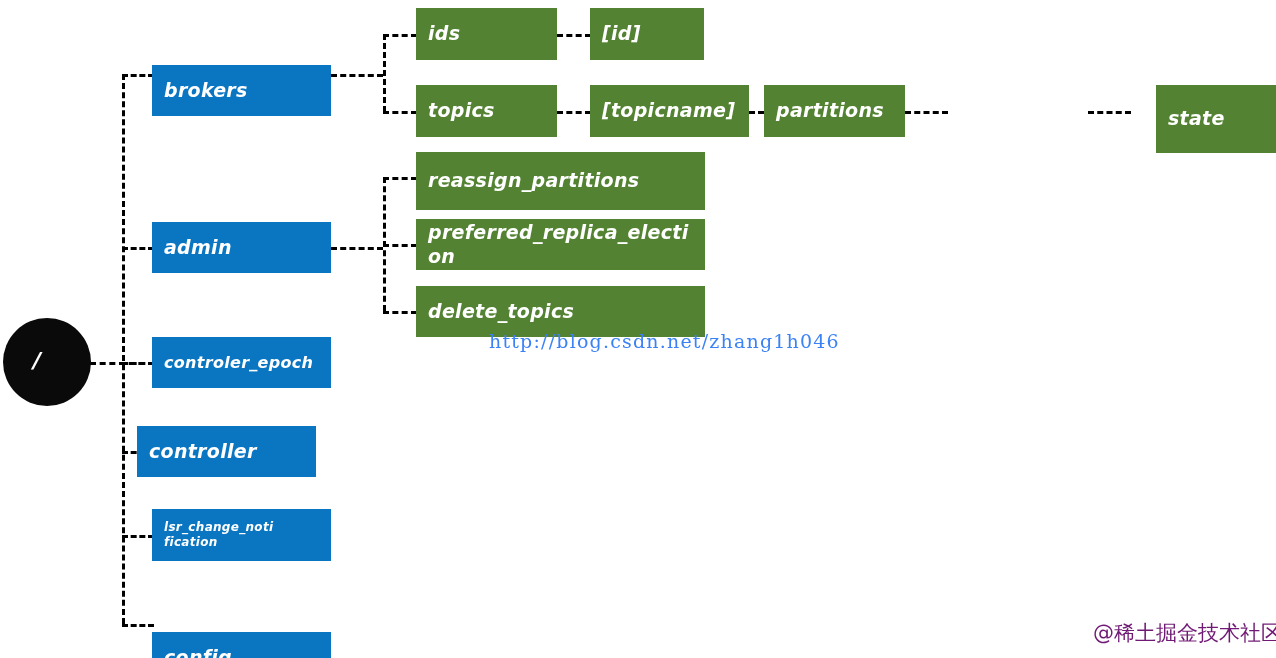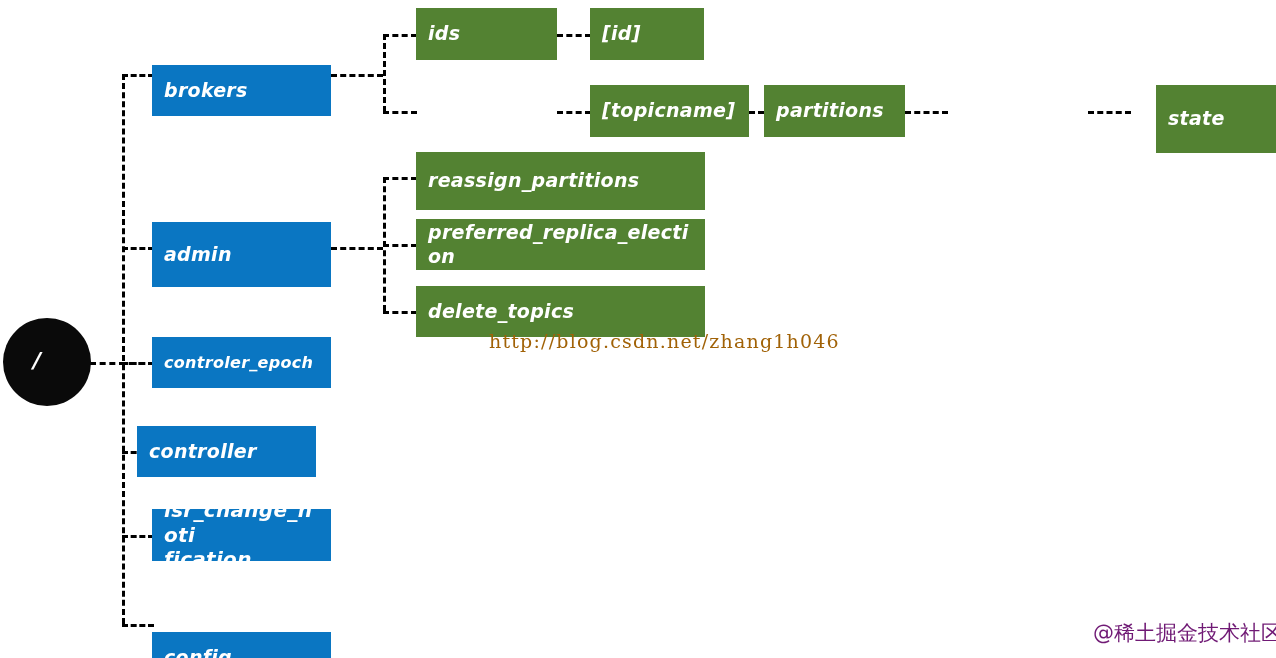--- a/index.html
+++ b/index.html
@@ -67,21 +67,21 @@
     font-size: 22px;
   }
   .root-circle span {
     display: block;
     transform: translate(-10px, -2px);
   }
 
   
   .wm-url {
     position: absolute;
-    color: #a16207;
+    color: #3b82f6;
     font-family: "DejaVu Serif", serif;
     font-size: 19px;
     letter-spacing: 1.2px;
     white-space: nowrap;
     pointer-events: none;
   }
   .wm-brand {
     position: absolute;
     color: #701a75;
     font-family: "DejaVu Sans", sans-serif;
@@ -123,35 +123,36 @@
   <div class="conn h" style="left:383px; top:177px; width:34px;"></div>
   <div class="conn h" style="left:383px; top:244px; width:34px;"></div>
   <div class="conn h" style="left:383px; top:311px; width:34px;"></div>
 
   <div class="root-circle" style="left:3px; top:318px; width:88px; height:88px;">
     <span>/</span>
   </div>
 
   <div class="node blue" style="left:152px; top:57px; width:179px; height:51px;margin-top:8px;">brokers</div>
 
-  <div class="node blue" style="left:152px; top:222px; width:179px; height:65px;">admin</div>
+  <div class="node blue" style="left:152px; top:222px; width:179px; height:51px;">admin</div>
 
   <div class="node blue" style="left:152px; top:337px; width:179px; height:51px; font-size:16px;">controler_epoch</div>
 
   <div class="node blue" style="left:137px; top:426px; width:179px; height:51px;">controller</div>
 
-  <div class="node blue wrap" style="left:152px; top:509px; width:179px; height:52px; font-size:20px;">lsr_change_noti
+  <div class="node blue wrap" style="left:152px; top:509px; width:179px; height:52px; font-size:12px;">lsr_change_noti
 fication</div>
 
   <div class="node blue" style="left:152px; top:598px; width:179px; height:51px;margin-top:34px;">config</div>
 
   <div class="node green" style="left:416px; top:8px; width:141px; height:52px;">ids</div>
 
   <div class="node green" style="left:590px; top:8px; width:114px; height:52px;">[id]</div>
 
+  <div class="node green" style="left:416px; top:85px; width:141px; height:52px;">topics</div>
 
   <div class="node green" style="left:590px; top:85px; width:159px; height:52px;">[topicname]</div>
 
   <div class="node green" style="left:764px; top:85px; width:141px; height:52px;">partitions</div>
 
 
   <div class="node green" style="left:1156px; top:85px; width:141px; height:68px;">state</div>
 
   <div class="node green" style="left:416px; top:152px; width:289px; height:58px;">reassign_partitions</div>
 

